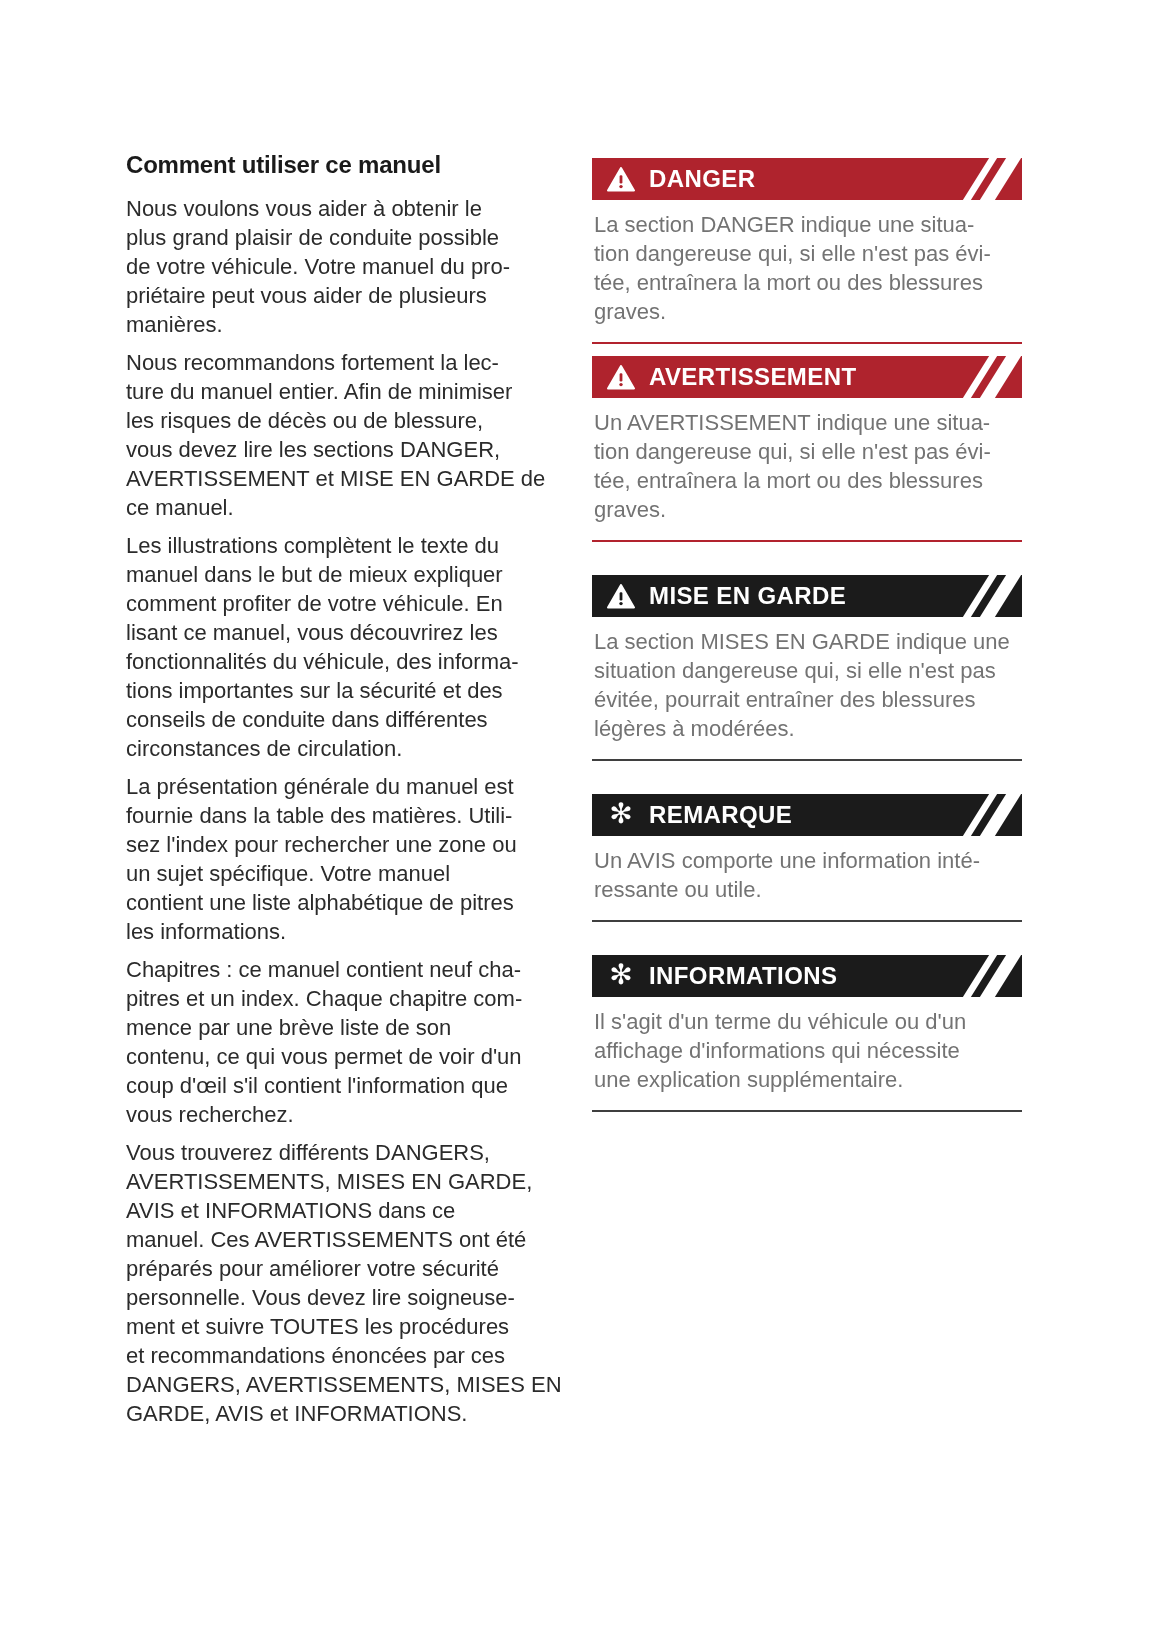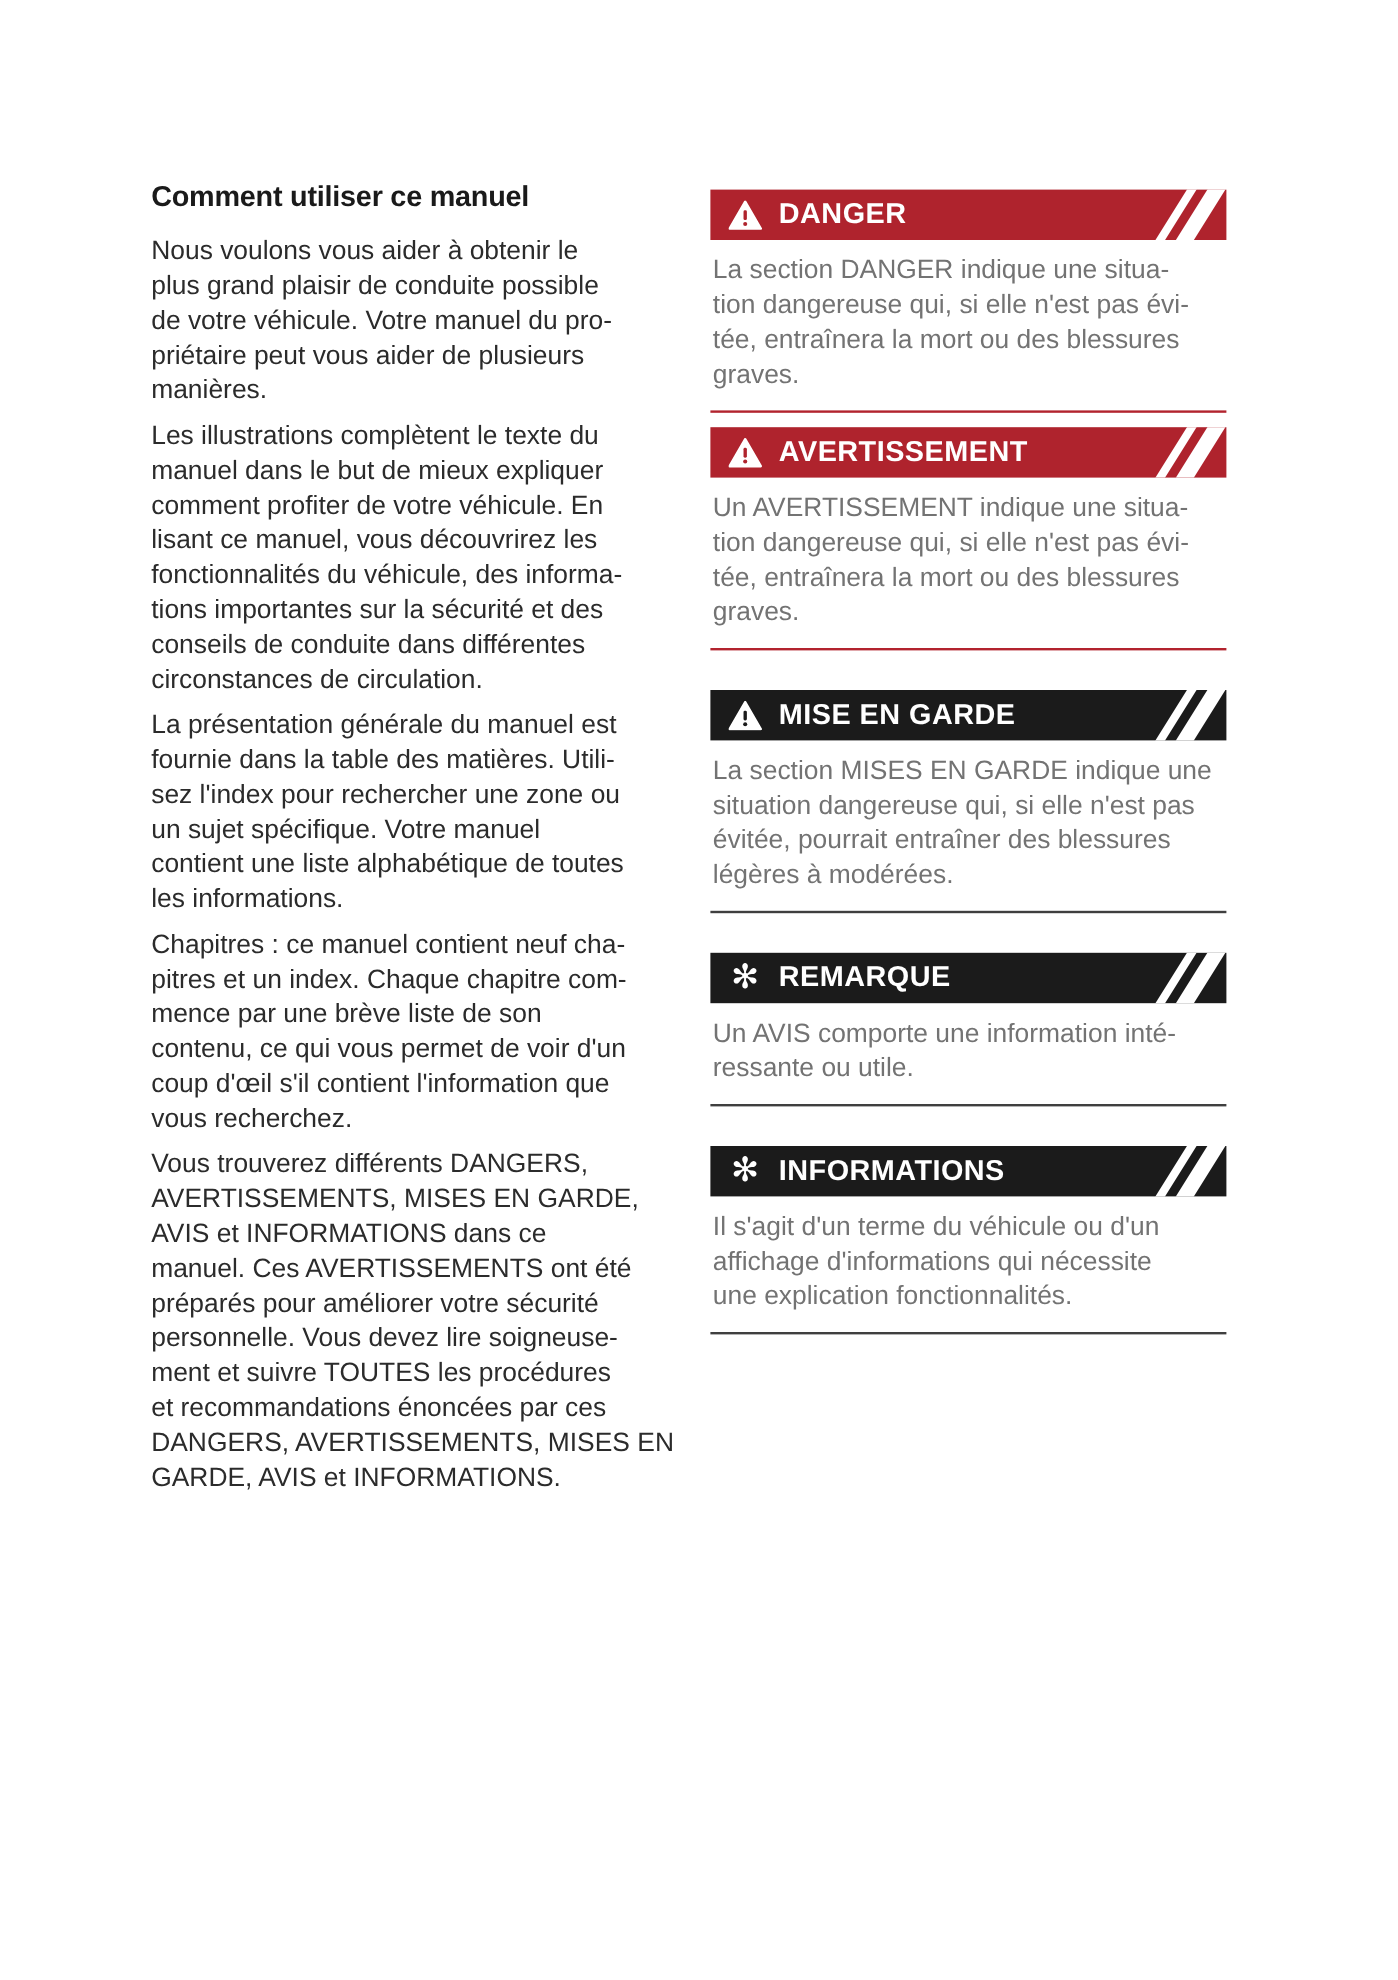--- a/index.html
+++ b/index.html
@@ -114,33 +114,39 @@
 
 <div class="content">
 
   <div class="col-left">
     <h1 class="page-title">Comment utiliser ce manuel</h1>
     <p class="body-par">Nous voulons vous aider à obtenir le
 plus grand plaisir de conduite possible
 de votre véhicule. Votre manuel du pro-
 priétaire peut vous aider de plusieurs
 manières.</p>
+    <p class="body-par">Nous recommandons fortement la lec-
+ture du manuel entier. Afin de minimiser
+les risques de décès ou de blessure,
+vous devez lire les sections DANGER,
+AVERTISSEMENT et MISE EN GARDE de
+ce manuel.</p>
     <p class="body-par">Les illustrations complètent le texte du
 manuel dans le but de mieux expliquer
 comment profiter de votre véhicule. En
 lisant ce manuel, vous découvrirez les
 fonctionnalités du véhicule, des informa-
 tions importantes sur la sécurité et des
 conseils de conduite dans différentes
 circonstances de circulation.</p>
     <p class="body-par">La présentation générale du manuel est
 fournie dans la table des matières. Utili-
 sez l'index pour rechercher une zone ou
 un sujet spécifique. Votre manuel
-contient une liste alphabétique de toutes
+contient une liste alphabétique de pitres
 les informations.</p>
     <p class="body-par">Chapitres : ce manuel contient neuf cha-
 pitres et un index. Chaque chapitre com-
 mence par une brève liste de son
 contenu, ce qui vous permet de voir d'un
 coup d'œil s'il contient l'information que
 vous recherchez.</p>
     <p class="body-par">Vous trouverez différents DANGERS,
 AVERTISSEMENTS, MISES EN GARDE,
 AVIS et INFORMATIONS dans ce
@@ -243,18 +249,18 @@
           <span class="asterisk-glyph">✻</span>
         </span>
         <span class="bar-label">INFORMATIONS</span>
         <span class="stripes">
             <i class="s-thin"></i>
             <i class="s-thick"></i>
           </span>
       </div>
       <p class="callout-body">Il s'agit d'un terme du véhicule ou d'un
 affichage d'informations qui nécessite
-une explication fonctionnalités.</p>
+une explication supplémentaire.</p>
       <div class="rule rule--dark"></div>
     </section>
 
   </div>
 </div>
 
 </body></html>

